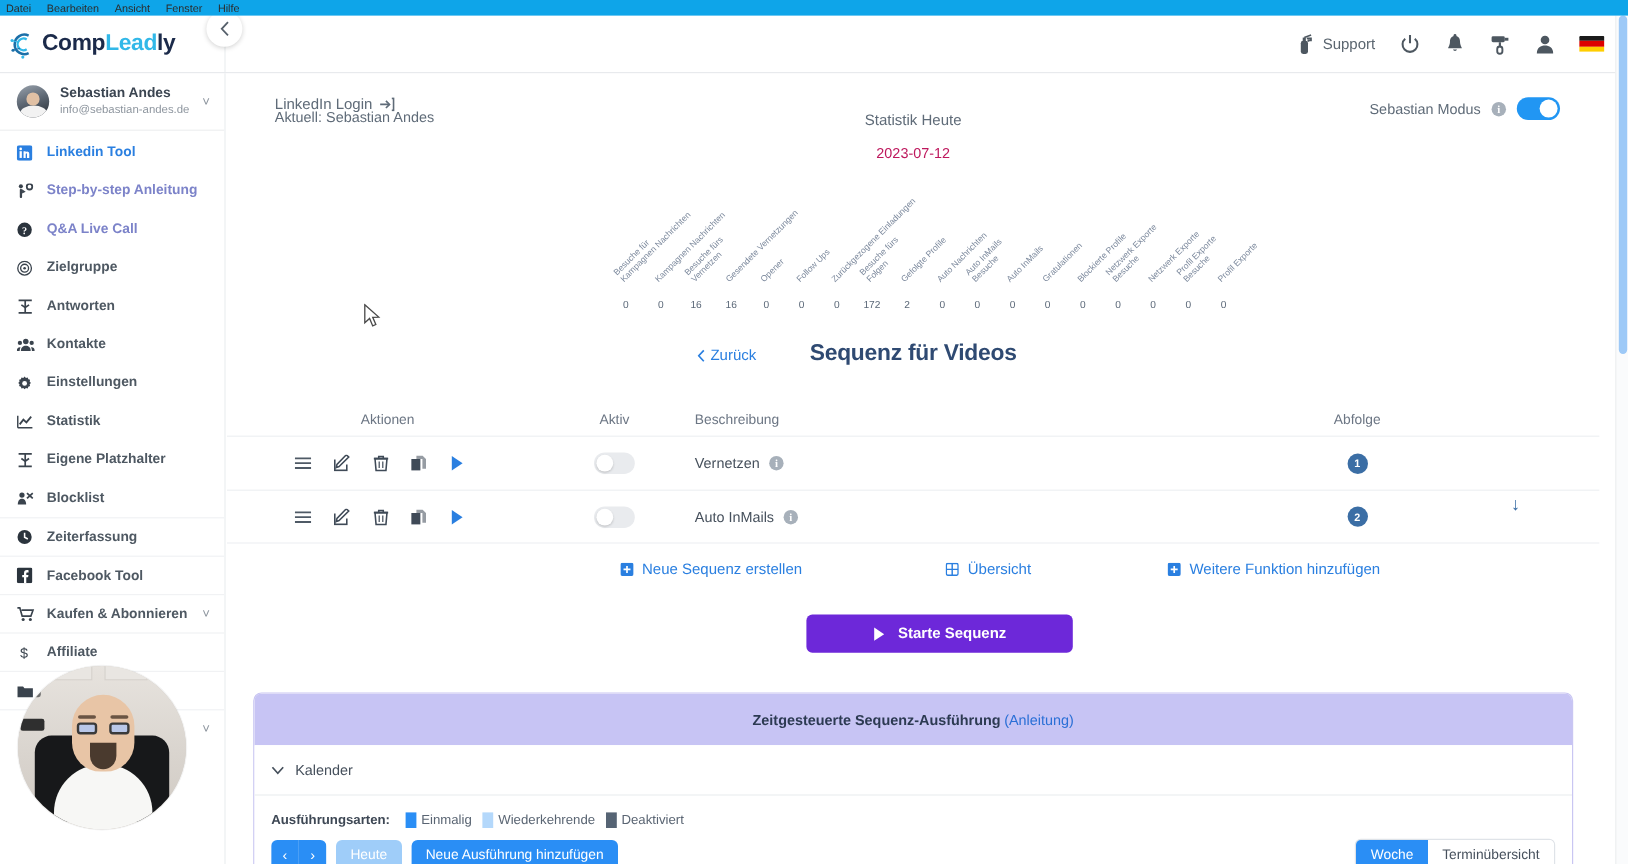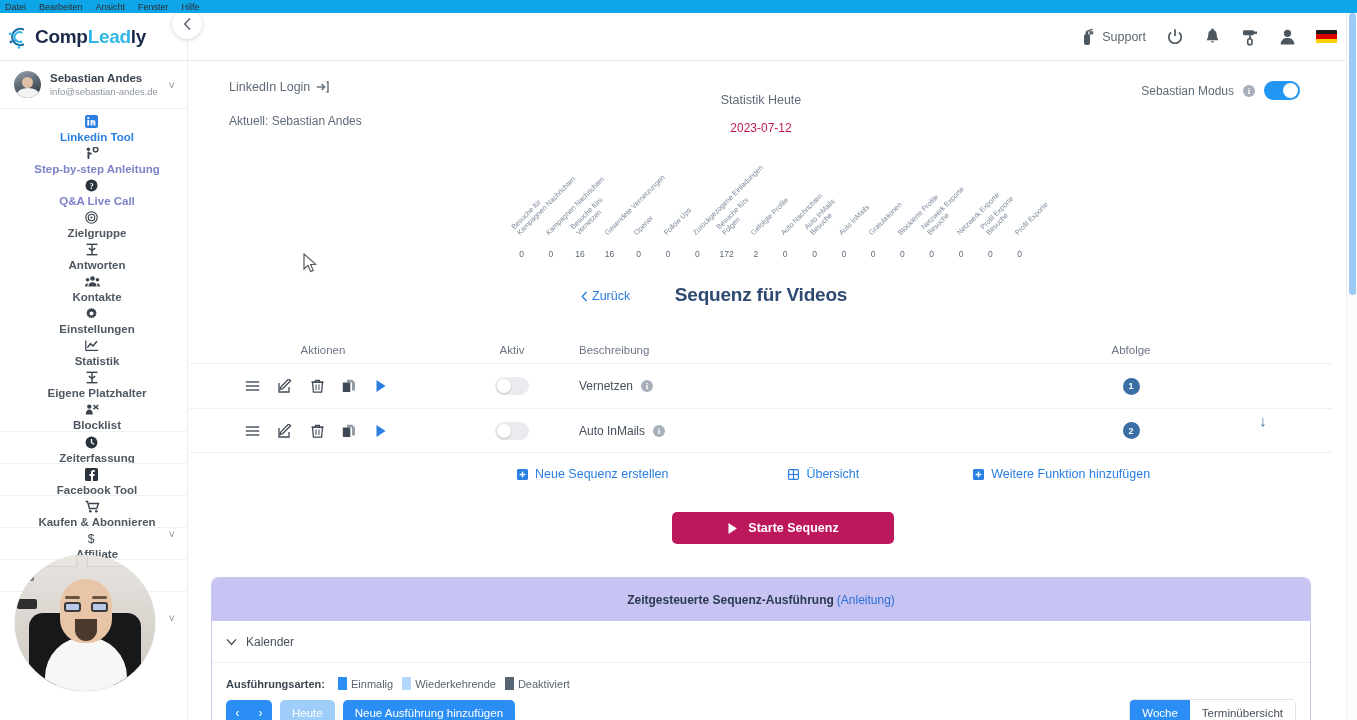--- a/index.html
+++ b/index.html
@@ -102,21 +102,21 @@
   .profile-txt { line-height: 1.25; min-width: 0; }
   .profile-name { font-size: 11.5px; font-weight: 700; color: #3b4551; }
   .profile-mail { font-size: 9.5px; color: #8d959e; }
   .profile-chev { margin-left: auto; color: #8d959e; font-size: 11px; }
 
   .navlist { padding-top: 2px; }
   .navitem {
     display: flex; align-items: center;
     height: 32px; padding: 0 12px 0 14px;
     font-size: 11.5px; color: #4e5862;
-    cursor: pointer; position: relative; flex-direction: column;
+    cursor: pointer; position: relative;
   }
   .navitem .ni-icon {
     width: 20px; flex: 0 0 20px;
     display: flex; align-items: center; justify-content: flex-start;
     color: #3a434d;
   }
   .navitem .ni-label { margin-left: 5px; white-space: nowrap; font-weight: bold; }
   .navitem.active .ni-label { color: #2a7fe0; font-weight: 700; }
   .navitem.muted .ni-label { color: #7c83c9; }
   .navitem .ni-chev { margin-left: auto; color: #8d959e; font-size: 11px; }
@@ -156,21 +156,21 @@
     overflow: hidden;
   }
 
   .toprow { position: relative; height: 60px; }
   .linkedin-login {
     position: absolute; left: 40px; top: 19px;
     font-size: 12.5px; color: #5f6b78;
     display: flex; align-items: center; gap: 6px; cursor: pointer;
   }
   .aktuell {
-    position: absolute; left: 40px; top: 53px;
+    position: absolute; left: 40px; top: 30px;
     font-size: 12px; color: #5f6b78;
   }
   .stat-title {
     position: absolute; left: 0; right: 0; top: 32px;
     text-align: center; font-size: 12.5px; color: #5f6b78;
   }
   .stat-date {
     position: absolute; left: 0; right: 0; top: 60px;
     text-align: center; font-size: 12px; color: #be185d;
   }
@@ -296,21 +296,21 @@
     color: #2a7fe0; cursor: pointer;
     display: flex; align-items: center; gap: 7px;
   }
   .lnk-1 { margin-left: 328px; }
   .lnk-2 { margin-left: 120px; }
   .lnk-3 { margin-left: 114px; }
 
   .start-wrap { display: flex; justify-content: center; margin-top: 17px; }
   .start-btn {
     width: 222px; height: 32px; border-radius: 5px;
-    background: #be185d; color: #fff;
+    background: #6d28d9; color: #fff;
     display: flex; align-items: center; justify-content: center; gap: 10px;
     font-size: 12.5px; font-weight: 700; cursor: pointer;
     border: none;
     margin-left: 44px;
   }
 
   
   .sched {
     margin: 33px 22px 0 22px;
     border: 1px solid #c9c6f2; border-radius: 7px;

